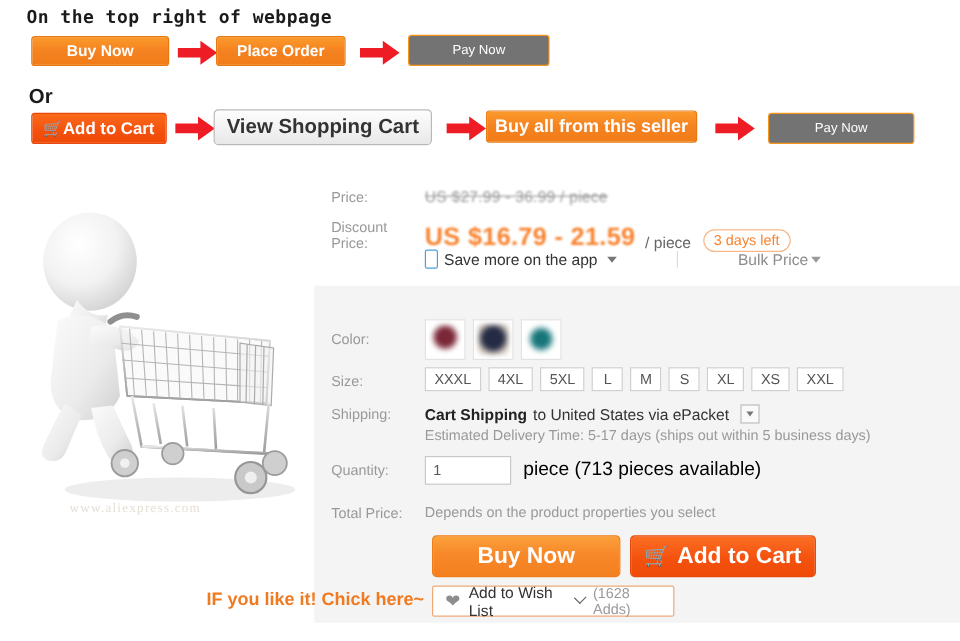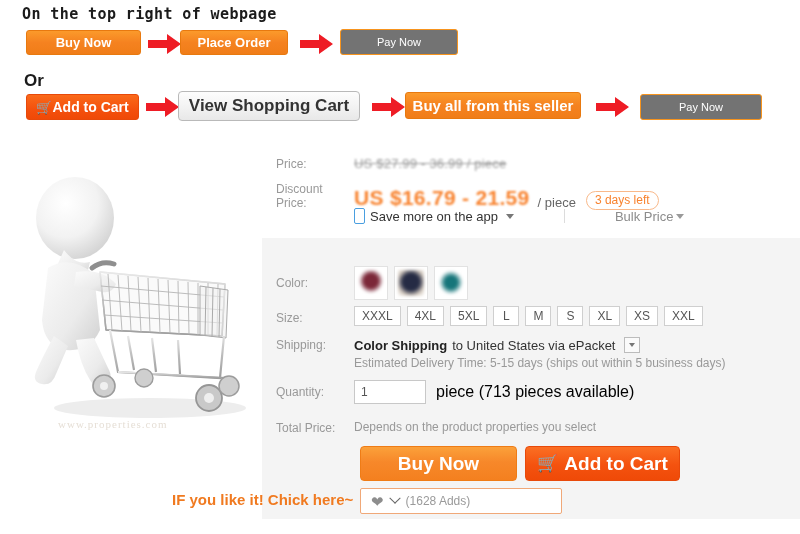--- a/index.html
+++ b/index.html
@@ -315,21 +315,21 @@
 
       <g>
         <ellipse cx="104" cy="246" rx="11" ry="11" fill="#cfcfcf" stroke="#9c9c9c" stroke-width="1.6"></ellipse>
         <ellipse cx="104" cy="246" rx="4" ry="4" fill="#f0f0f0"></ellipse>
         <ellipse cx="144" cy="238" rx="9" ry="9" fill="#cfcfcf" stroke="#9c9c9c" stroke-width="1.4"></ellipse>
         <ellipse cx="209" cy="258" rx="13" ry="13" fill="#c9c9c9" stroke="#969696" stroke-width="1.8"></ellipse>
         <ellipse cx="209" cy="258" rx="5" ry="5" fill="#efefef"></ellipse>
         <ellipse cx="229" cy="246" rx="10" ry="10" fill="#cfcfcf" stroke="#9c9c9c" stroke-width="1.5"></ellipse>
       </g>
     </svg>
-    <div class="watermark">www.properties.com</div>
+    <div class="watermark">www.aliexpress.com</div>
   </div>
 
   <div class="price-block">
     <div class="row" style="left:14px;top:10px;">
       <span class="lbl">Price:</span>
       <span class="old-price">US $27.99 - 36.99 / piece</span>
     </div>
     <div class="row" style="left:14px;top:36px;width:520px;align-items:flex-end;">
       <span class="lbl two" style="white-space:normal;">Discount Price:</span>
       <span class="disc-price">US $16.79 - 21.59</span>
@@ -379,27 +379,27 @@
         <span class="size-opt">XL</span>
         <span class="size-opt">XS</span>
         <span class="size-opt">XXL</span>
       </span>
     </div>
 
     <div class="row" style="left:14px;top:99px;">
       <span class="lbl">Shipping:</span>
       <span style="display:block;">
         <span class="ship-main">
-          <span class="ship-free">Color Shipping</span>
+          <span class="ship-free">Cart Shipping</span>
           <span>to United States via ePacket</span>
           <span class="ship-select">
               <i></i>
             </span>
         </span>
-        <span class="ship-sub" style="display:block;">Estimated Delivery Time: 5-15 days (ships out within 5 business days)</span>
+        <span class="ship-sub" style="display:block;">Estimated Delivery Time: 5-17 days (ships out within 5 business days)</span>
       </span>
     </div>
 
     <div class="row" style="left:14px;top:142px;align-items:center;">
       <span class="lbl">Quantity:</span>
       <input class="qty-input" type="text" value="1" style="">
       <span class="qty-note">piece (713 pieces available)</span>
     </div>
 
     <div class="row" style="left:14px;top:182px;">
@@ -412,17 +412,18 @@
 
   <div class="cta cart" style="left:525px;top:446px;width:155px;height:35px;">
     <span class="cart-glyph">🛒</span>
     <span>Add to Cart</span>
   </div>
 
   <div class="wish-hint" style="left:172px;top:491px;">IF you like it! Chick here~</div>
 
   <div class="wish-box" style="left:360px;top:488px;width:202px;">
     <span class="heart">❤</span>
+    <span class="wish-text">Add to Wish List</span>
     <span class="chev"></span>
     <span class="wish-count">(1628 Adds)</span>
   </div>
 
 </div>
 
 </body></html>

